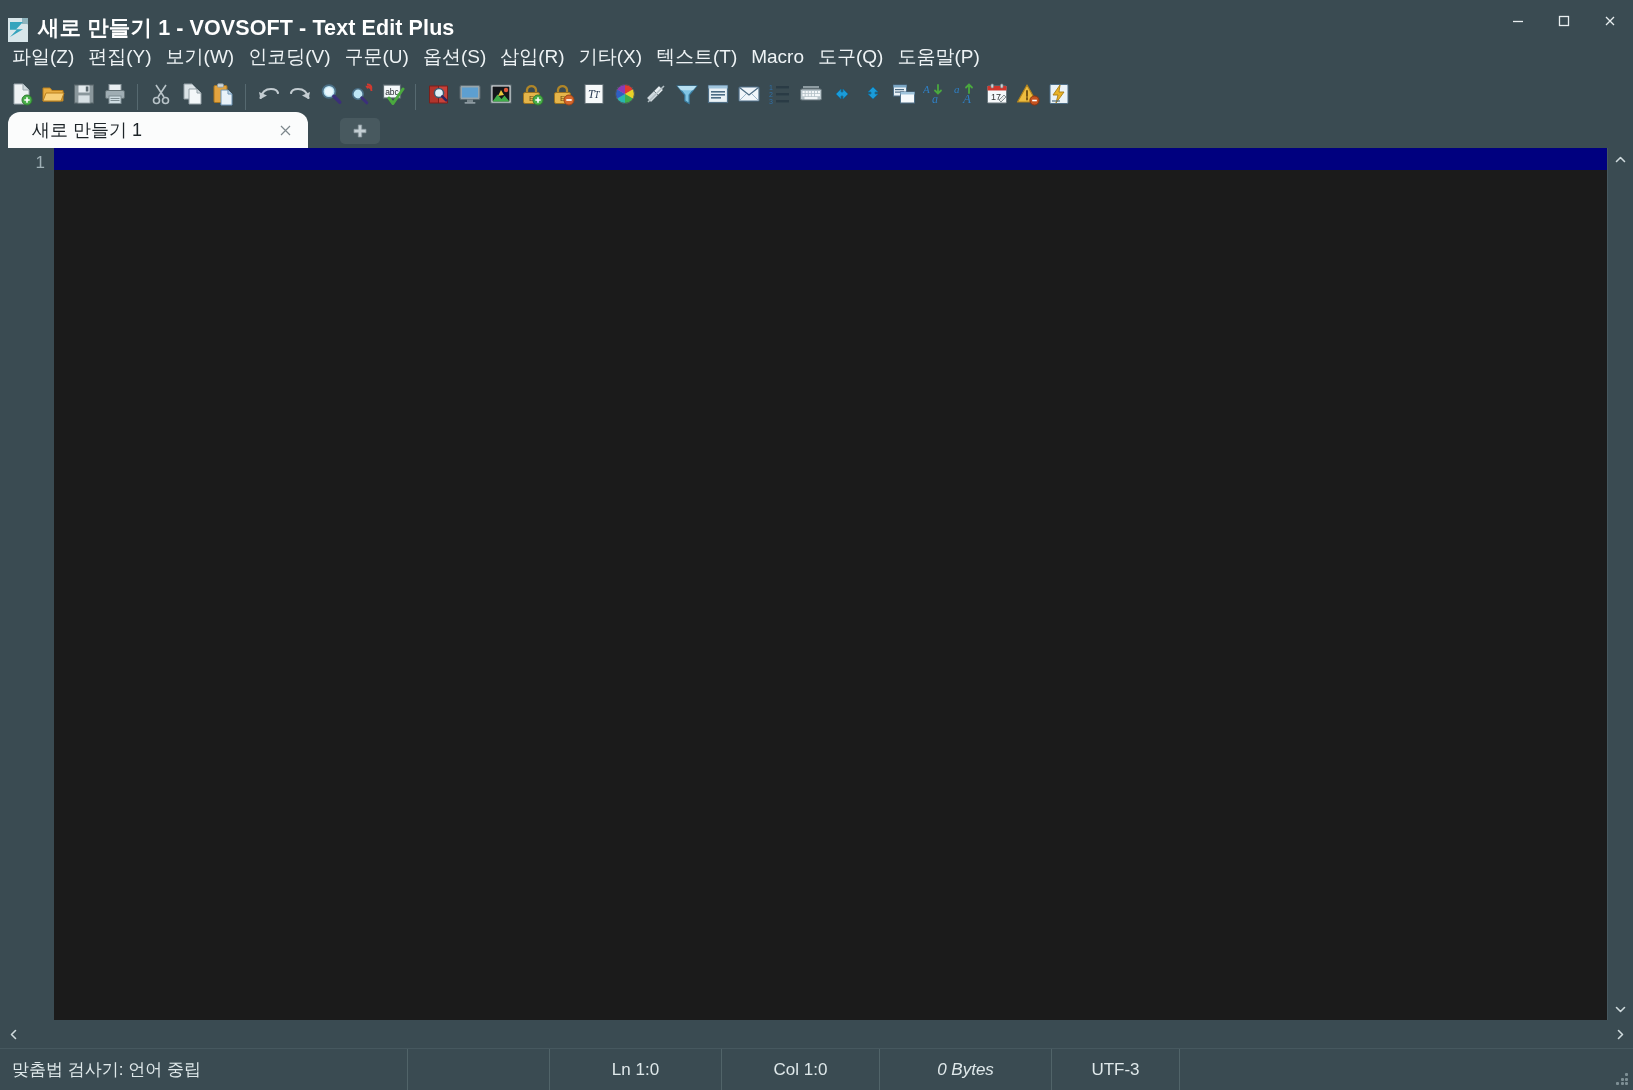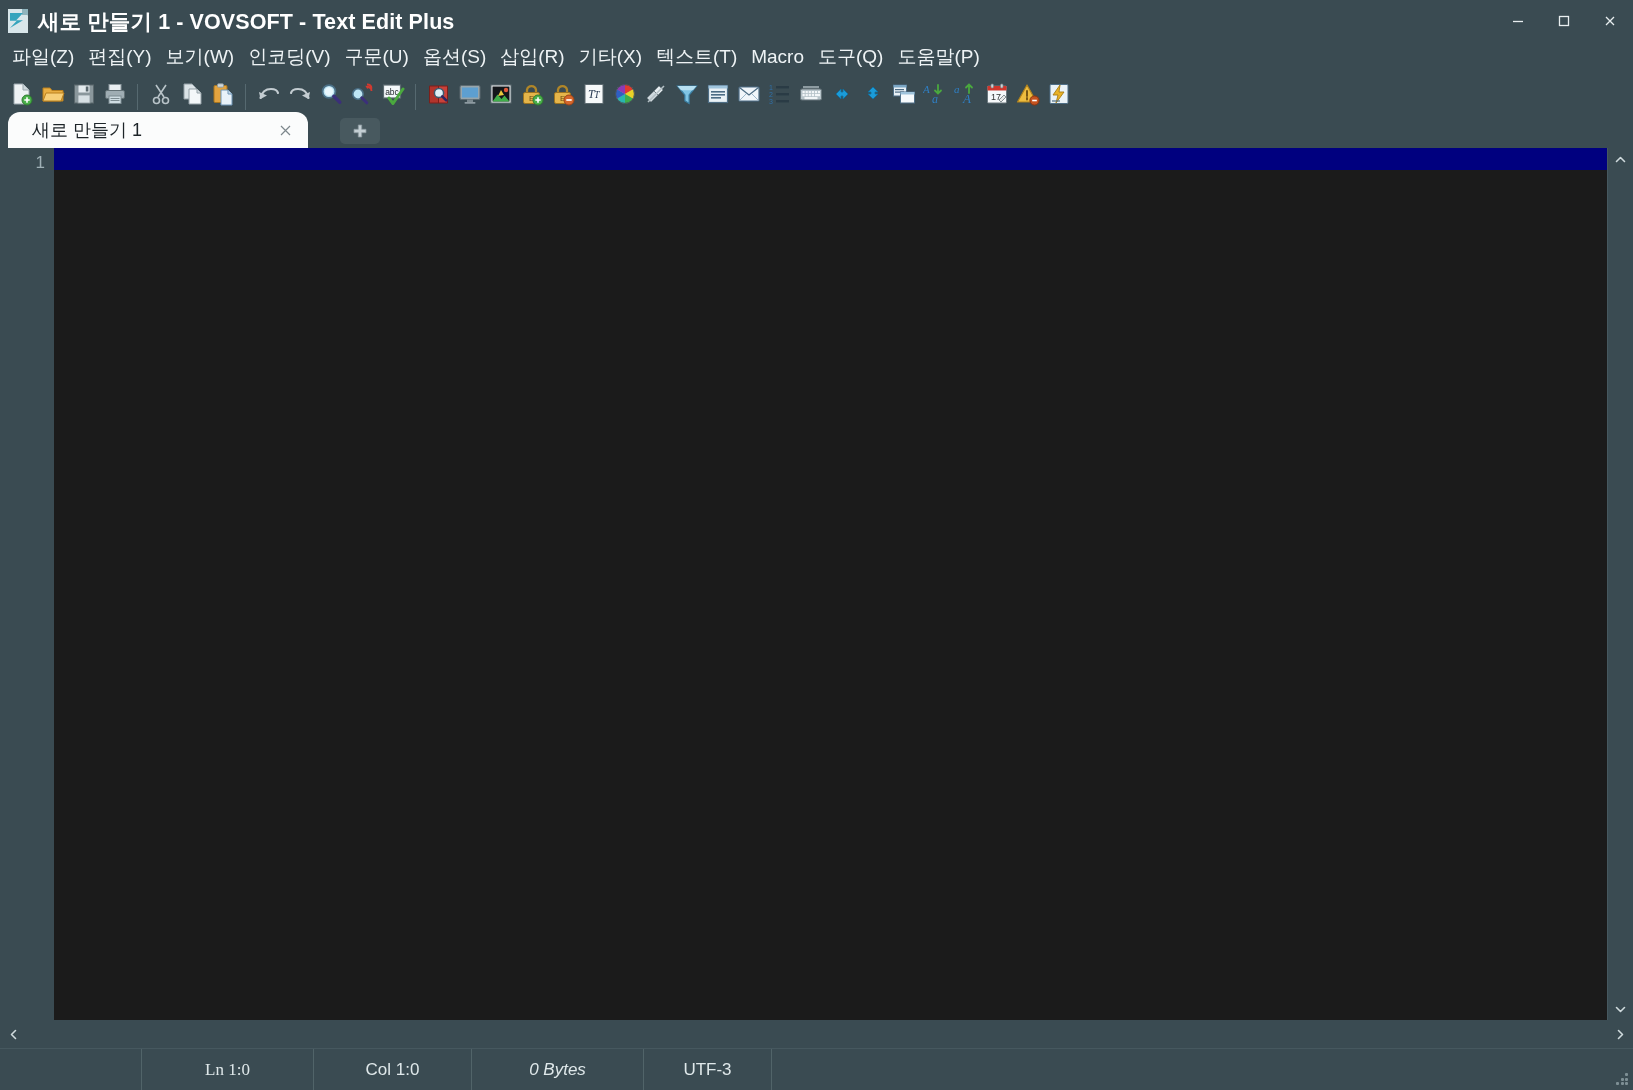--- a/index.html
+++ b/index.html
@@ -7,21 +7,21 @@
     width: 1633px; height: 1090px;
     overflow: hidden;
     background: #3a4b52;
     font-family: "Liberation Sans", sans-serif;
   }
   body { display: flex; flex-direction: column; }
 
   
   .titlebar {
     height: 42px; flex: 0 0 42px;
-    display: flex; align-items: center;
+    display: flex; align-items: flex-end;
     background: #3a4b52;
     position: relative;
   }
   .title-icon {
     width: 20px; height: 24px;
     margin-left: 8px; margin-right: 10px;
     position: relative;
     flex: 0 0 20px;
   }
   .title-icon .pg {
@@ -198,21 +198,21 @@
     border-right: 1px solid #516469;
     white-space: nowrap;
     padding: 0 10px;
   }
   .status-cell.spell {
     justify-content: flex-start;
     padding-left: 12px;
     width: 408px; flex: 0 0 408px;
   }
   .status-cell.blank  { width: 142px; flex: 0 0 142px; }
-  .status-cell.ln     { width: 172px; flex: 0 0 172px; font-family: Liberation Serif, serif; }
+  .status-cell.ln     { width: 172px; flex: 0 0 172px; }
   .status-cell.col    { width: 158px; flex: 0 0 158px; }
   .status-cell.bytes  { width: 172px; flex: 0 0 172px; font-style: italic; }
   .status-cell.enc    { width: 128px; flex: 0 0 128px; }
   .status-cell.rest   { flex: 1 1 auto; border-right: none; }
   .grip {
     position: absolute; right: 5px; bottom: 5px;
     width: 13px; height: 13px;
   }
   .grip i {
     position: absolute; width: 3px; height: 3px;
@@ -598,20 +598,21 @@
   </div>
   <div class="spacer"></div>
   <div class="h-arrow">
     <svg width="9" height="11" viewBox="0 0 9 11">
         <path d="M2.5 1.5l4 4-4 4" fill="none" stroke="currentColor" stroke-width="1.6" stroke-linecap="round" stroke-linejoin="round"></path>
       </svg>
   </div>
 </div>
 
 <div class="statusbar">
+  <div class="status-cell spell">맞춤법 검사기: 언어 중립</div>
   <div class="status-cell blank"></div>
   <div class="status-cell ln">Ln 1:0</div>
   <div class="status-cell col">Col 1:0</div>
   <div class="status-cell bytes">0 Bytes</div>
   <div class="status-cell enc">UTF-3</div>
   <div class="status-cell rest"></div>
   <div class="grip">
     <i style="right:0;bottom:0"></i>
     <i style="right:4.5px;bottom:0"></i>
     <i style="right:9px;bottom:0"></i>

